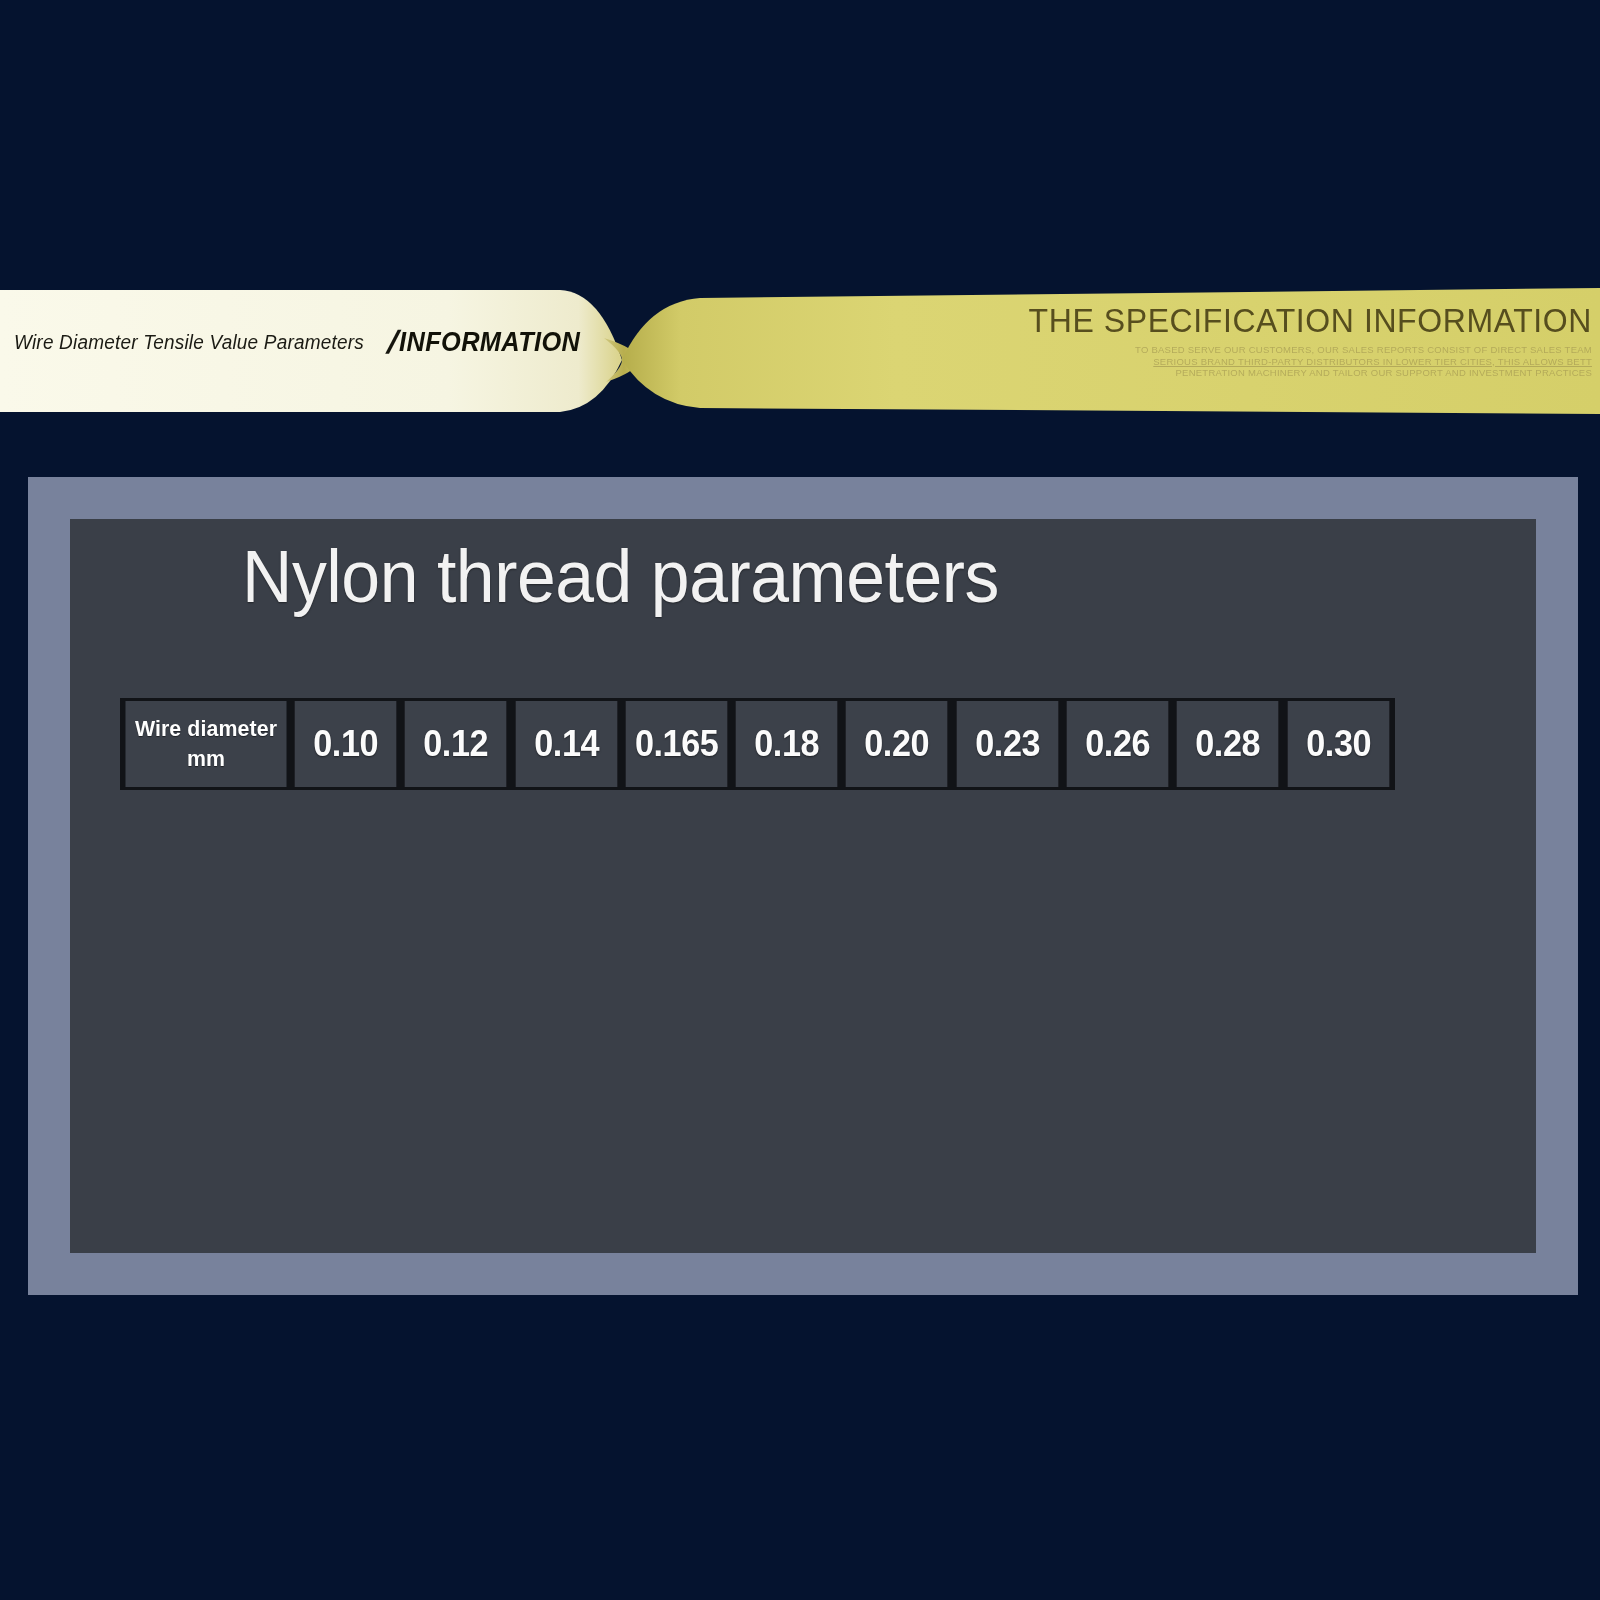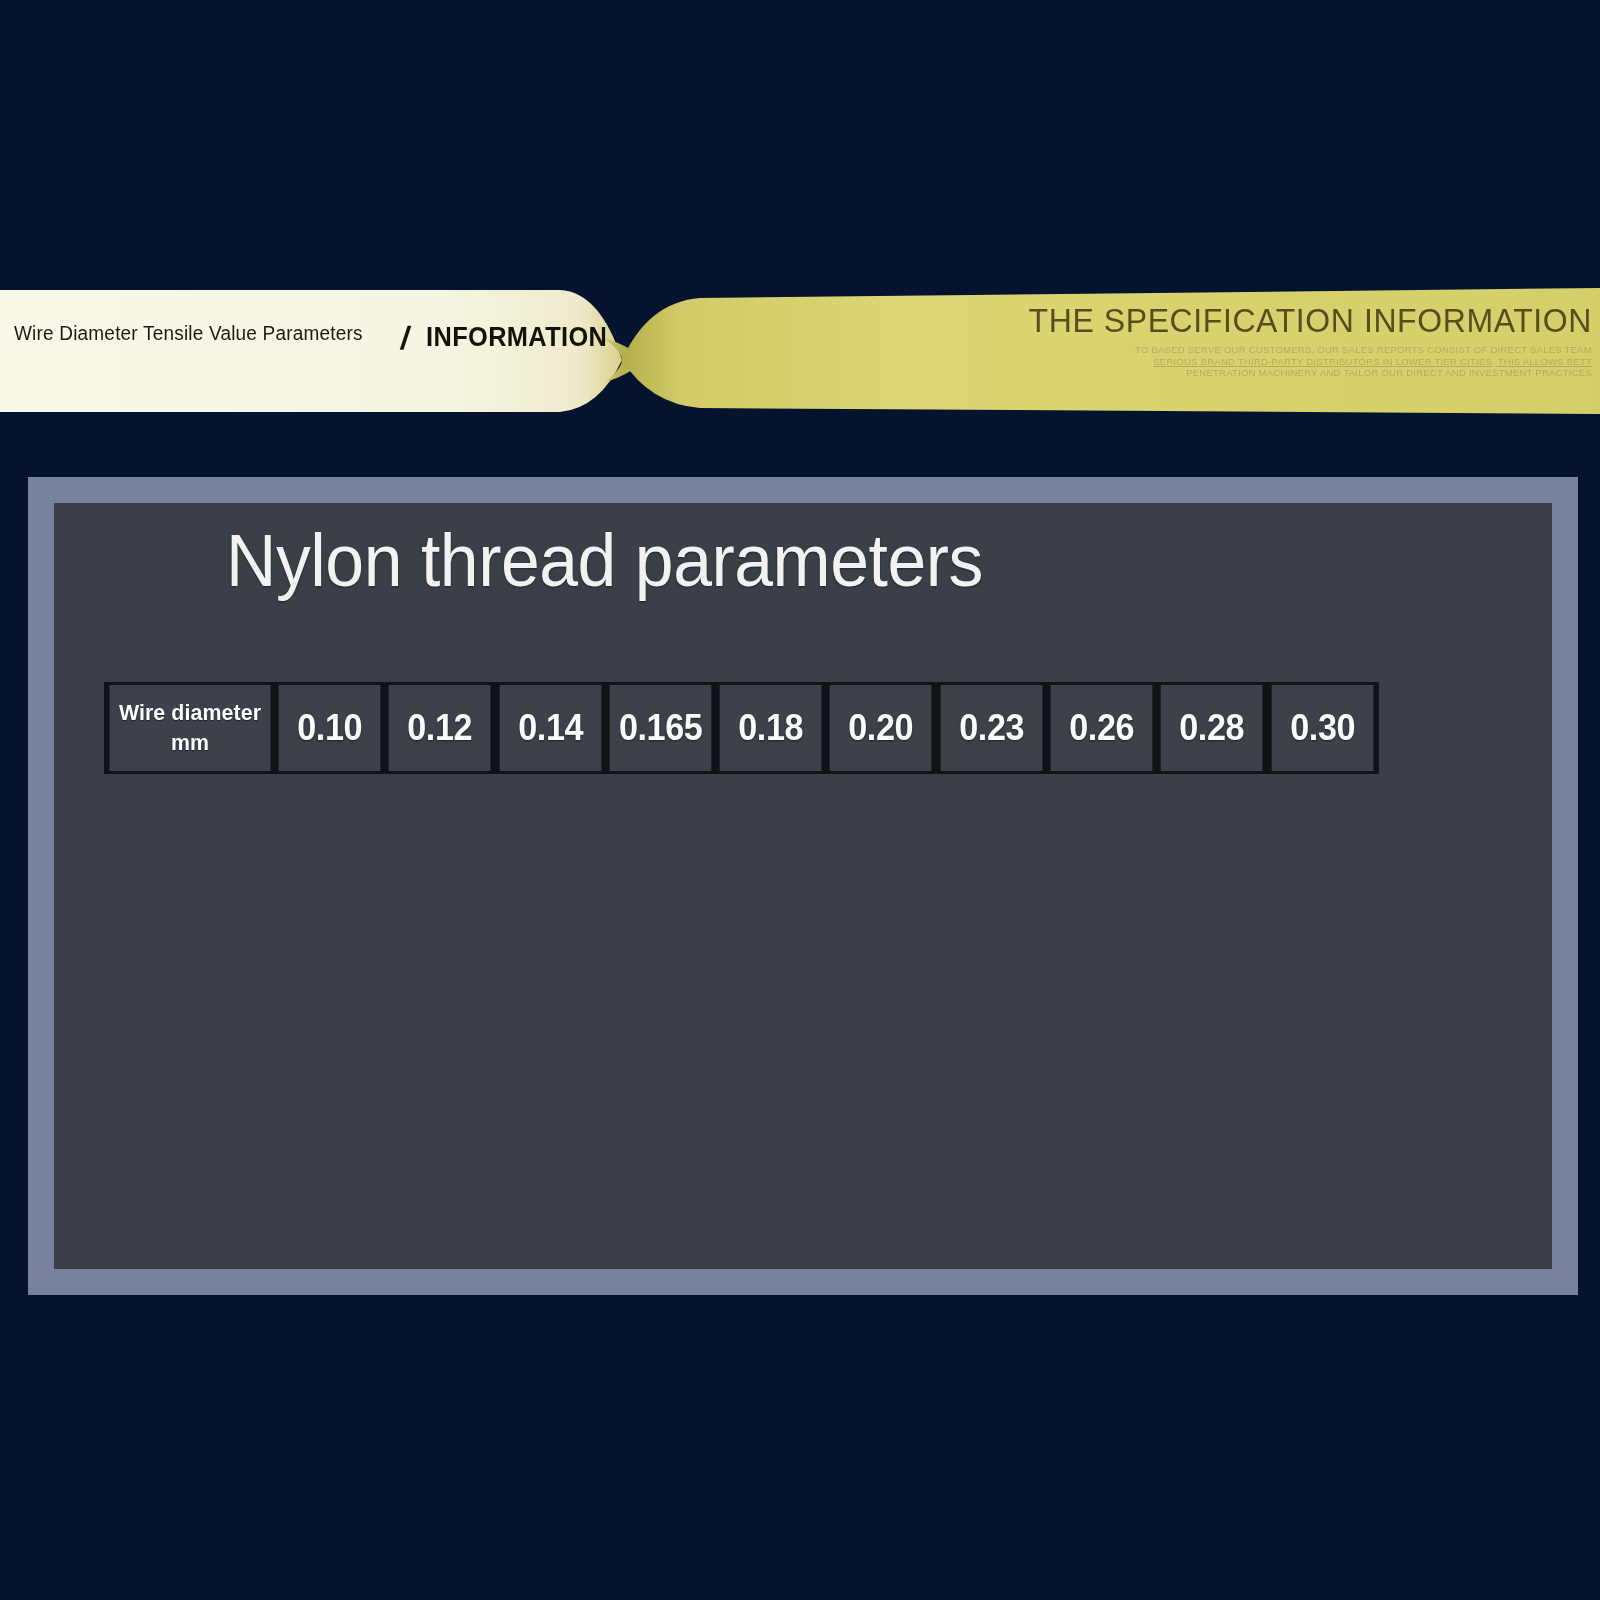--- a/index.html
+++ b/index.html
@@ -31,23 +31,23 @@
     height: 130px;
     display: block;
   }
   .banner-left-text {
     position: absolute;
     left: 14px;
     top: 36px;
     width: 580px;
     height: 40px;
     display: flex;
-    align-items: flex-start;
-    gap: 14px;
+    align-items: center;
     z-index: 5;
+    font-style: italic;
   }
   .banner-subtitle {
     font-size: 20px;
     color: #1b1b14;
     letter-spacing: 0.2px;
     white-space: nowrap;
     font-family: "Liberation Sans", sans-serif;
     transform: scaleX(0.95);
     transform-origin: left center;
   }
@@ -102,21 +102,21 @@
 
   
   .panel-outer {
     position: absolute;
     left: 28px;
     top: 477px;
     width: 1550px;
     height: 818px;
     background: #78829c;
     box-sizing: border-box;
-    padding: 26px;
+    padding: 42px;
   }
   .panel-inner {
     width: 100%;
     height: 100%;
     background: #3a3f48;
     box-sizing: border-box;
     position: relative;
   }
   .panel-title {
     position: absolute;
@@ -226,21 +226,21 @@
     <span class="banner-subtitle">Wire Diameter Tensile Value Parameters</span>
     <span class="banner-slash">/</span>
     <span class="banner-title-main">INFORMATION</span>
   </div>
 
   <div class="banner-right-text">
     <div class="spec-headline">THE SPECIFICATION INFORMATION</div>
     <div class="spec-fineprint">
       <div>TO BASED SERVE OUR CUSTOMERS, OUR SALES REPORTS CONSIST OF DIRECT SALES TEAM</div>
       <div>SERIOUS BRAND THIRD-PARTY DISTRIBUTORS IN LOWER TIER CITIES, THIS ALLOWS BETT</div>
-      <div>PENETRATION MACHINERY AND TAILOR OUR DIRECT AND INVESTMENT PRACTICES</div>
+      <div>PENETRATION MACHINERY AND TAILOR OUR SUPPORT AND INVESTMENT PRACTICES</div>
     </div>
   </div>
 </div>
 
 <div class="panel-outer">
   <div class="panel-inner">
 
     <div class="panel-title">Nylon thread parameters</div>
 
     <div class="spec-table-wrap">

